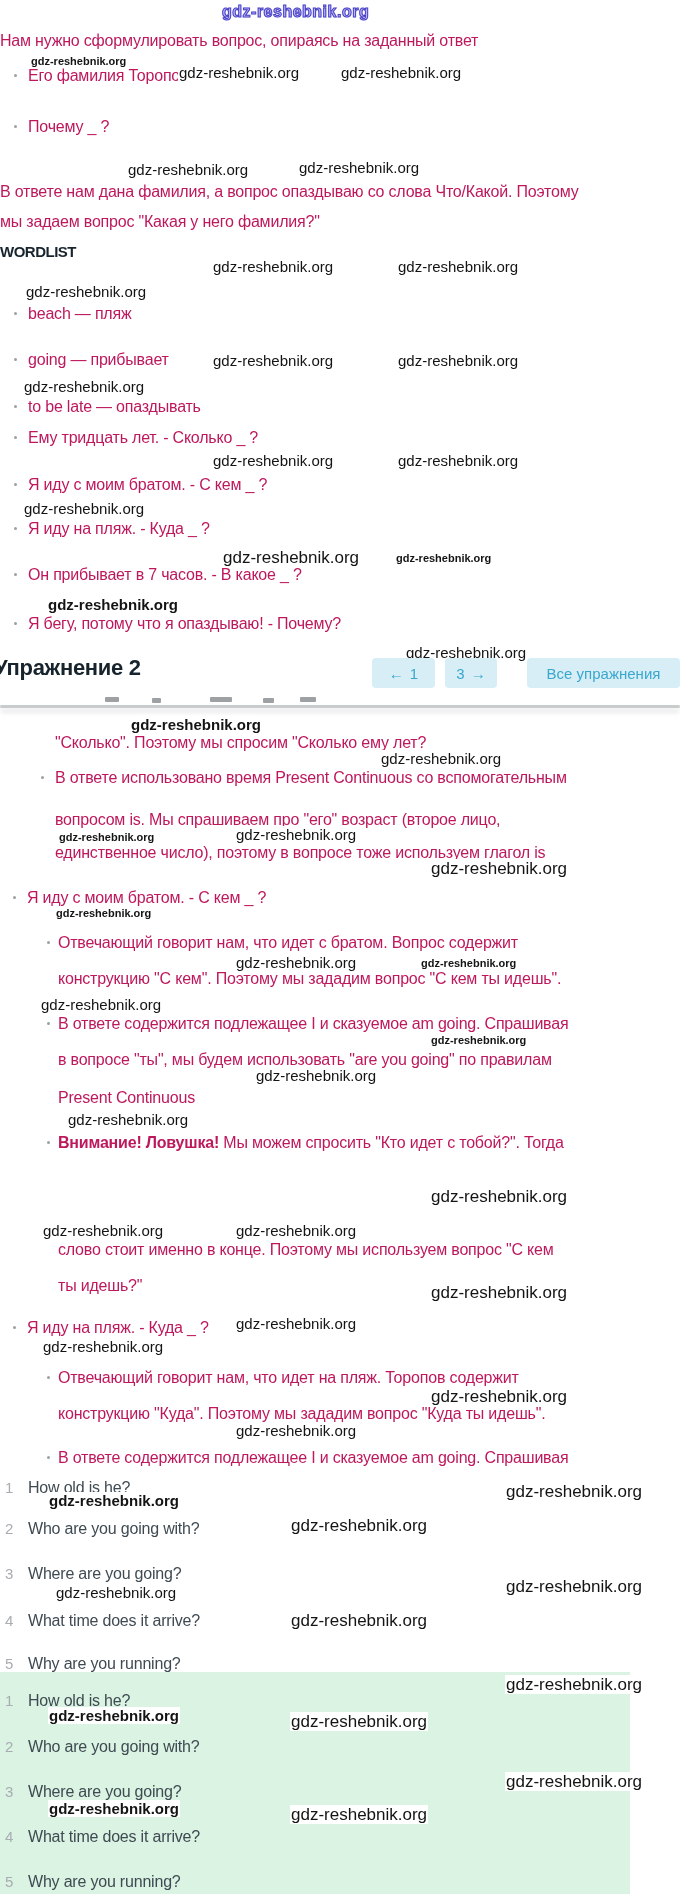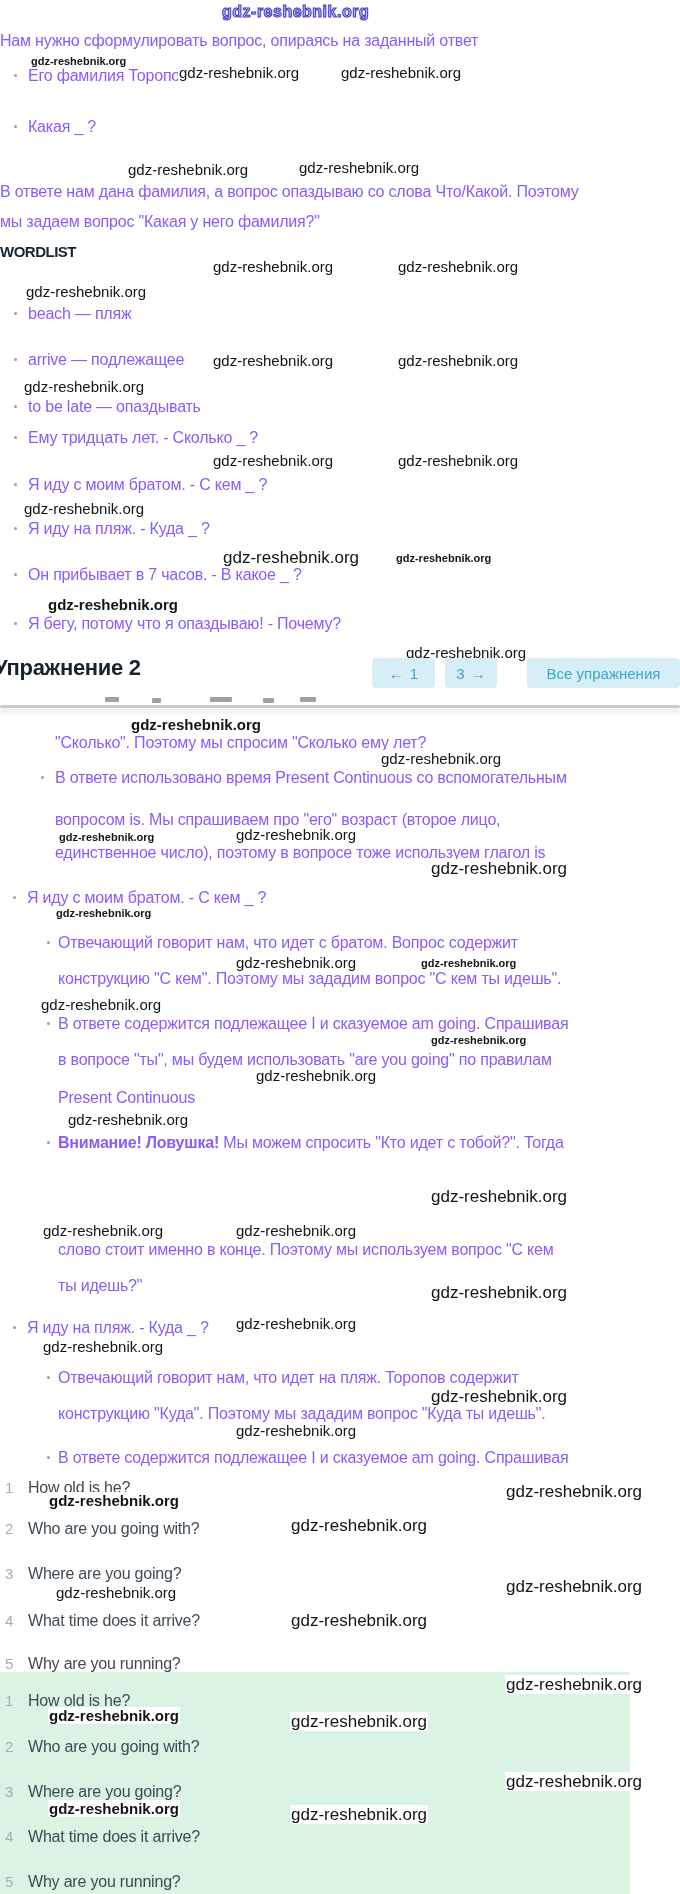--- a/index.html
+++ b/index.html
@@ -1,20 +1,20 @@
 <!DOCTYPE html>
 <html><head>
 <meta charset="utf-8">
 <style>
   html,body{margin:0;padding:0;background:#ffffff;}
   #page{
     position:relative;width:680px;height:1894px;background:#ffffff;overflow:hidden;
     font-family:"Liberation Sans","DejaVu Sans",sans-serif;
   }
-  .t{position:absolute;font-size:16px;line-height:20px;color:#8b5cf6;white-space:nowrap;letter-spacing:-0.2px;}
+  .t{position:absolute;font-size:16px;line-height:20px;color:#be185d;white-space:nowrap;letter-spacing:-0.2px;}
   .b::before{content:"";position:absolute;left:-14px;top:8px;width:3px;height:3px;border-radius:50%;background:#9aa0a5;}
   .bs::before{content:"";position:absolute;left:-11px;top:8px;width:3px;height:3px;border-radius:50%;background:#9aa0a5;}
   .bold{font-weight:bold;}
   .wm{position:absolute;font-size:15px;line-height:17px;color:#141414;white-space:nowrap;background:#ffffff;padding:0 1px;}
   .wm-lg{font-size:17px;line-height:19px;}
   .wm-b{font-weight:bold;}
   .wm-sm{font-size:11px;line-height:13px;font-weight:bold;}
   .wm-blue{
     position:absolute;font-size:16px;font-weight:bold;letter-spacing:0.5px;
     color:#b9b5ef;-webkit-text-stroke:1px #4b43c8;text-shadow:0 0 1px #4b43c8;background:transparent;
@@ -37,32 +37,32 @@
 
 <div id="page">
 
   <div class="wm-blue" style="left:222px;top:3px">gdz-reshebnik.org</div>
 
   <div class="t" style="left:0px;top:31px">Нам нужно сформулировать вопрос, опираясь на заданный ответ</div>
   <div class="wm wm-sm" style="left:30px;top:55px">gdz-reshebnik.org</div>
   <div class="t b" style="left:28px;top:66px">Его фамилия Торопов</div>
   <div class="wm" style="left:178px;top:64px">gdz-reshebnik.org</div>
   <div class="wm" style="left:340px;top:64px">gdz-reshebnik.org</div>
-  <div class="t b" style="left:28px;top:117px">Какая _ ?</div>
+  <div class="t b" style="left:28px;top:117px">Почему _ ?</div>
   <div class="wm" style="left:127px;top:161px">gdz-reshebnik.org</div>
   <div class="wm" style="left:298px;top:159px">gdz-reshebnik.org</div>
   <div class="t" style="left:0px;top:182px">В ответе нам дана фамилия, а вопрос опаздываю со слова Что/Какой. Поэтому</div>
   <div class="t" style="left:0px;top:212px">мы задаем вопрос "Какая у него фамилия?"</div>
 
   <div class="wl" style="left:0px;top:243px">WORDLIST</div>
   <div class="wm" style="left:212px;top:258px">gdz-reshebnik.org</div>
   <div class="wm" style="left:397px;top:258px">gdz-reshebnik.org</div>
   <div class="wm" style="left:25px;top:283px">gdz-reshebnik.org</div>
   <div class="t b" style="left:28px;top:304px">beach — пляж</div>
-  <div class="t b" style="left:28px;top:350px">arrive — подлежащее</div>
+  <div class="t b" style="left:28px;top:350px">going — прибывает</div>
   <div class="wm" style="left:212px;top:352px">gdz-reshebnik.org</div>
   <div class="wm" style="left:397px;top:352px">gdz-reshebnik.org</div>
   <div class="wm" style="left:23px;top:378px">gdz-reshebnik.org</div>
   <div class="t b" style="left:28px;top:397px">to be late — опаздывать</div>
   <div class="t b" style="left:28px;top:428px">Ему тридцать лет. - Сколько _ ?</div>
   <div class="wm" style="left:212px;top:452px">gdz-reshebnik.org</div>
   <div class="wm" style="left:397px;top:452px">gdz-reshebnik.org</div>
   <div class="t b" style="left:28px;top:475px">Я иду с моим братом. - С кем _ ?</div>
   <div class="wm" style="left:23px;top:500px">gdz-reshebnik.org</div>
   <div class="t b" style="left:28px;top:519px">Я иду на пляж. - Куда _ ?</div>

